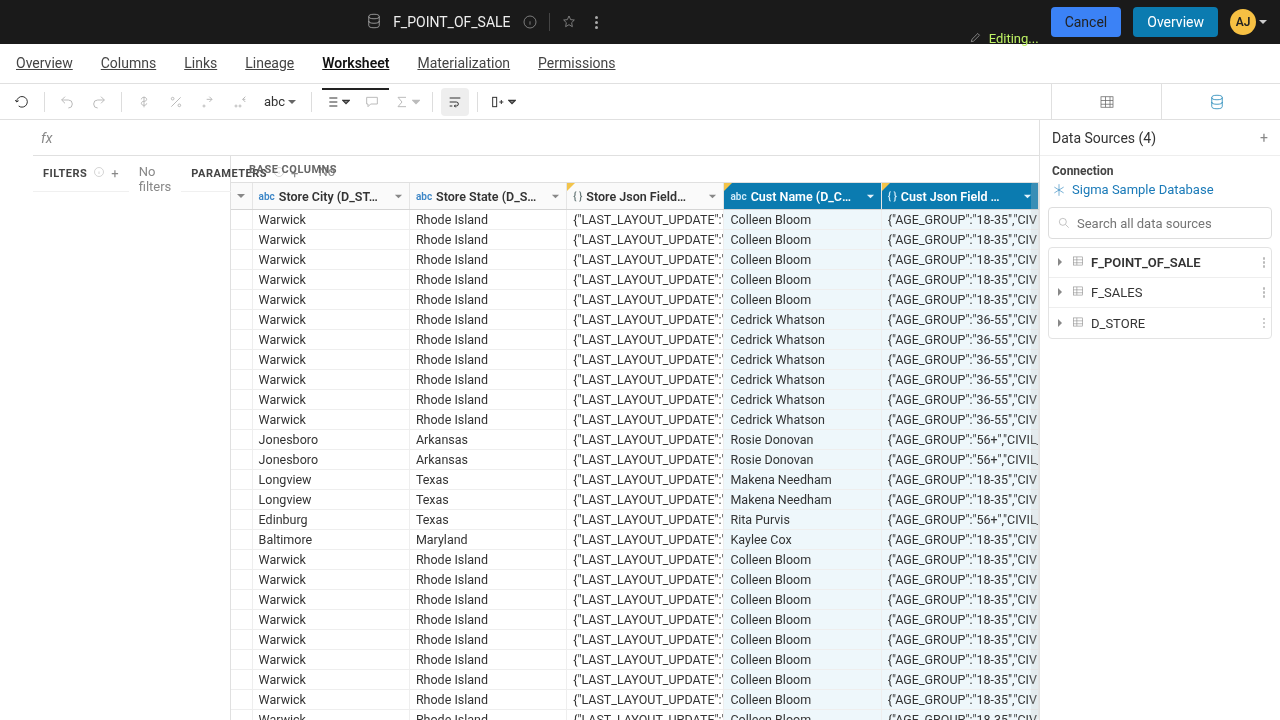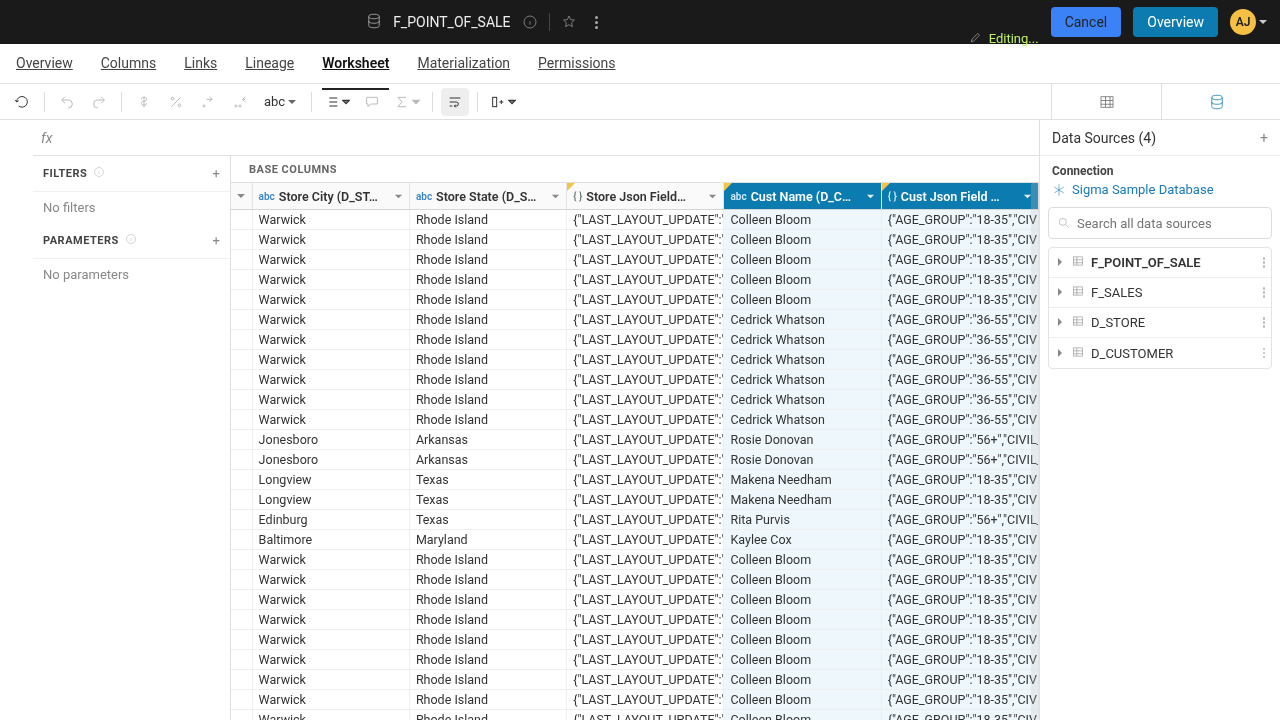--- a/index.html
+++ b/index.html
@@ -56,21 +56,21 @@
 
 
 .main { display:flex; height: calc(720px - 44px - 40px - 36px); }
 
 
 .formula-wrap { height:36px; border-bottom:1px solid #e0e0e0; display:flex; align-items:center; padding:0 8px; }
 .fx-label { color:#888; font-style:italic; font-size:14px; margin-right:8px; }
 .formula-input { flex:1; border:none; outline:none; height:28px; font-size:13px; }
 
 
-.left-panel { width:198px; border-right:1px solid #e0e0e0; display:flex; flex-direction:column; }
+.left-panel { width:198px; border-right:1px solid #e0e0e0; display:flex; flex-direction:row; }
 .panel-sec-head { height:36px; display:flex; align-items:center; padding:0 10px; gap:6px; border-bottom:1px solid #f0f0f0; }
 .panel-sec-head .lbl { font-size:11px; letter-spacing:0.5px; font-weight:700; color:#444; }
 .panel-sec-head .info svg { width:12px; height:12px; stroke:#aaa; fill:none; }
 .panel-sec-head .plus { margin-left:auto; color:#888; }
 .panel-sec-body { padding:8px 10px; color:#888; font-size:13px; }
 
 
 .center-col { flex:1; display:flex; flex-direction:column; min-width:0; border-right:1px solid #e0e0e0; position:relative; }
 
 
@@ -639,30 +639,15 @@
               <rect x="4" y="5" width="16" height="14"></rect>
               <path d="M4 10h16M4 15h16M10 5v14"></path>
             </svg></span>
           <span class="name">D_STORE</span>
           <span class="dots">
             <span></span>
             <span></span>
             <span></span>
           </span>
         </div>
-        <div class="ds-item">
-          <span class="chev"><svg viewBox="0 0 10 10">
-              <path d="M3 1 L7 5 L3 9 Z"></path>
-            </svg></span>
-          <span class="tbl"><svg viewBox="0 0 24 24">
-              <rect x="4" y="5" width="16" height="14"></rect>
-              <path d="M4 10h16M4 15h16M10 5v14"></path>
-            </svg></span>
-          <span class="name">D_CUSTOMER</span>
-          <span class="dots">
-            <span></span>
-            <span></span>
-            <span></span>
-          </span>
-        </div>
       </div>
   </div>
 </div>
 
 </body></html>

